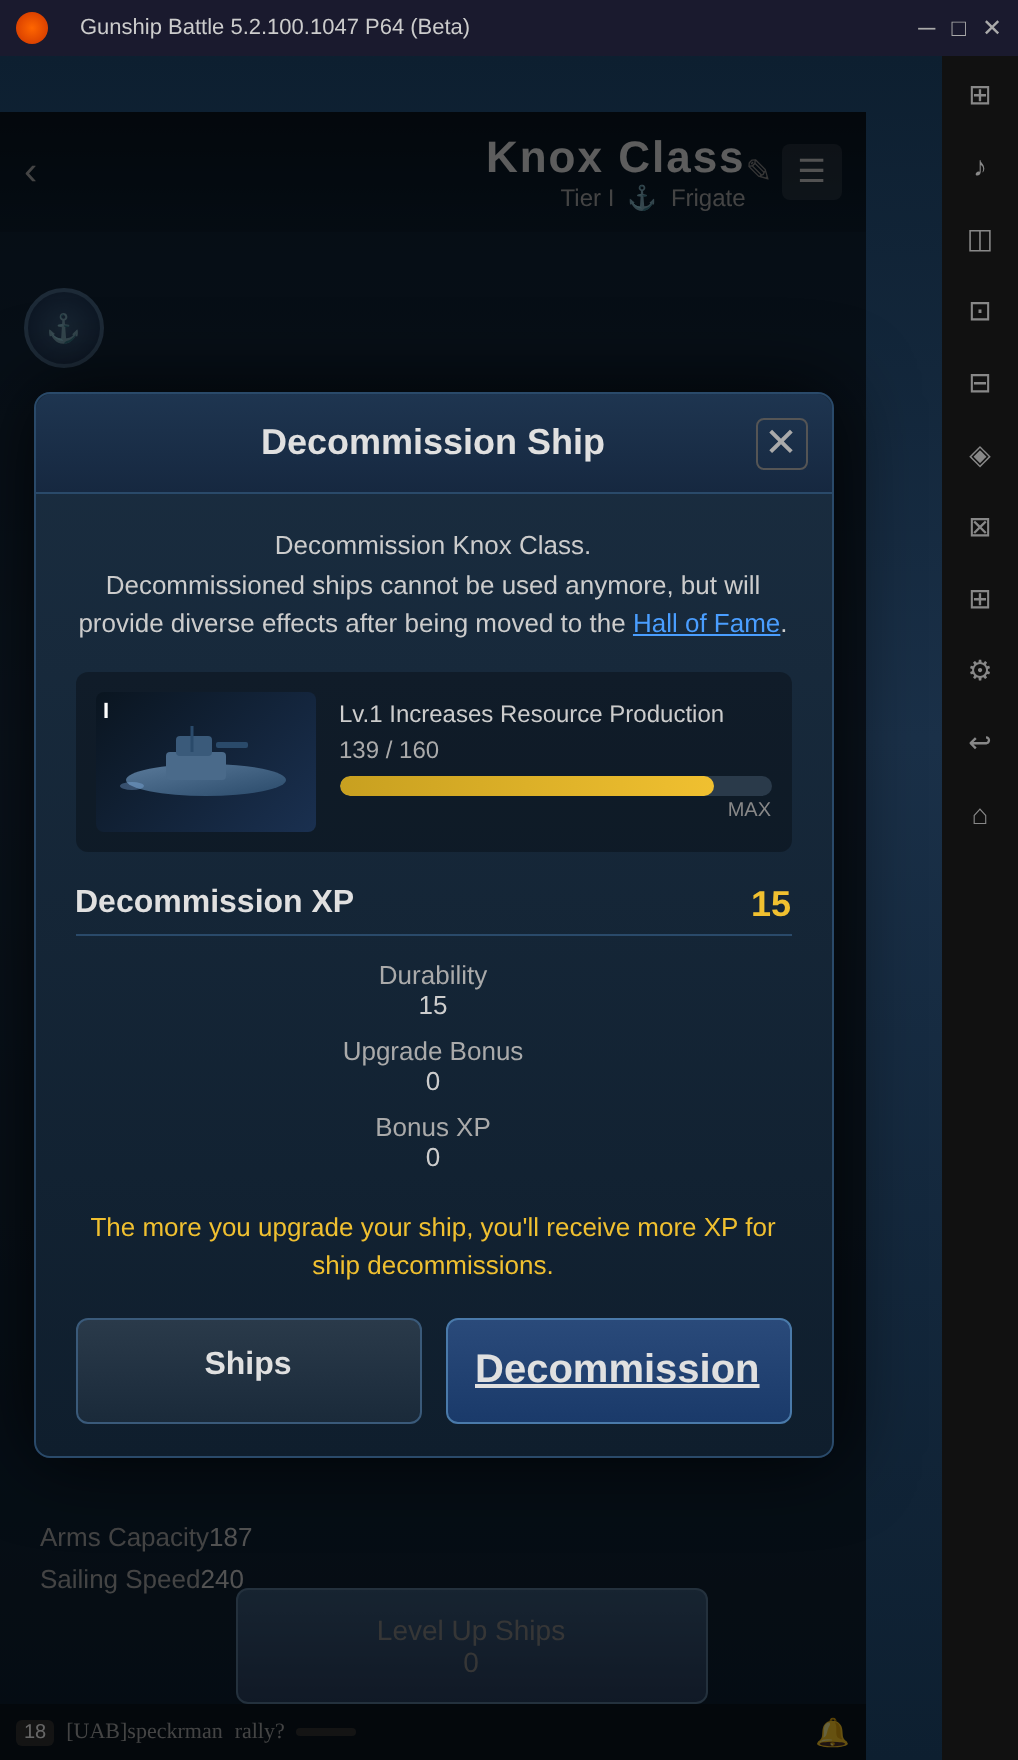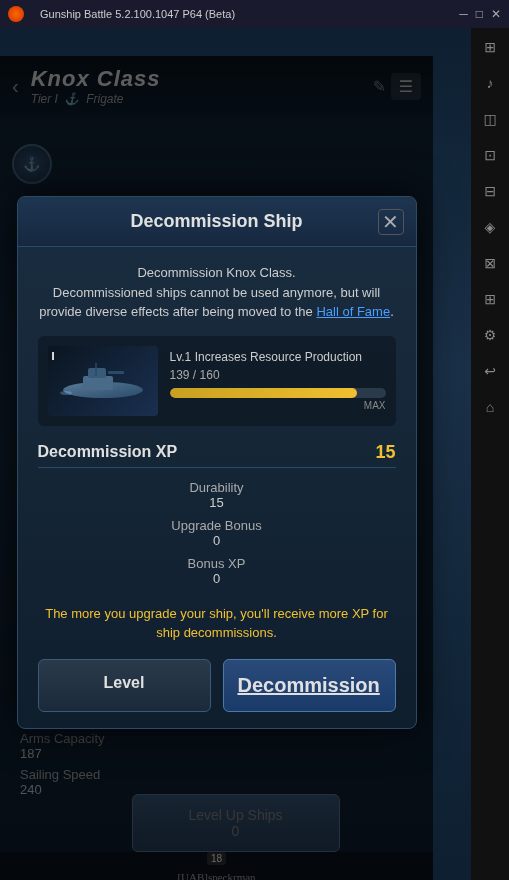--- a/index.html
+++ b/index.html
@@ -89,22 +89,21 @@
       padding: 0 12px;
     }
     .back-btn {
       color: #aaa;
       font-size: 20px;
       cursor: pointer;
       margin-right: 12px;
     }
     .header-center {
       flex: 1;
-      text-align: left;
-      font-style: italic;
+      text-align: right;
     }
     .ship-name {
       color: #e8e8e8;
       font-size: 22px;
       font-weight: bold;
       letter-spacing: 1px;
     }
     .ship-tier {
       color: #aaa;
       font-size: 12px;
@@ -368,51 +367,49 @@
       bottom: 80px;
       left: 20px;
       right: 58px;
       color: #888;
       font-size: 12px;
     }
     .bottom-stat-row {
       display: flex;
       justify-content: flex-start;
       padding: 3px 0;
-      flex-direction: column;
     }
     .level-up-btn {
       position: absolute;
       bottom: 28px;
       left: 50%;
       transform: translateX(-50%);
       background: linear-gradient(180deg, #3a5a7a, #2a4060);
       border: 1px solid #5a7a9a;
       border-radius: 6px;
-      width: 208px;
+      width: 236px;
       padding: 12px;
       text-align: center;
       color: #888;
       font-size: 14px;
       cursor: pointer;
     }
 
     
     .chat-bar {
       position: absolute;
       bottom: 0;
       left: 0;
       right: 38px;
       height: 28px;
       background: #0a1520;
       display: flex;
       align-items: center;
       padding: 0 8px;
       gap: 6px;
-      flex-direction: column;
     }
     .chat-badge {
       background: #333;
       color: #fff;
       font-size: 10px;
       padding: 1px 4px;
       border-radius: 3px;
     }
     .chat-text {
       color: #aaa;
@@ -575,21 +572,21 @@
           </div>
           <div class="stat-row">
             <span class="stat-label">Bonus XP</span>
             <span class="stat-value">0</span>
           </div>
         </div>
 
         <div class="info-text">The more you upgrade your ship, you'll receive more XP for ship decommissions.</div>
 
         <div class="modal-buttons">
-          <div class="btn-cancel">Level</div>
+          <div class="btn-cancel">Ships</div>
           <div class="btn-decommission">Decommission</div>
         </div>
 
       </div>
     </div>
   </div>
 
 </div>
 
 </body></html>

